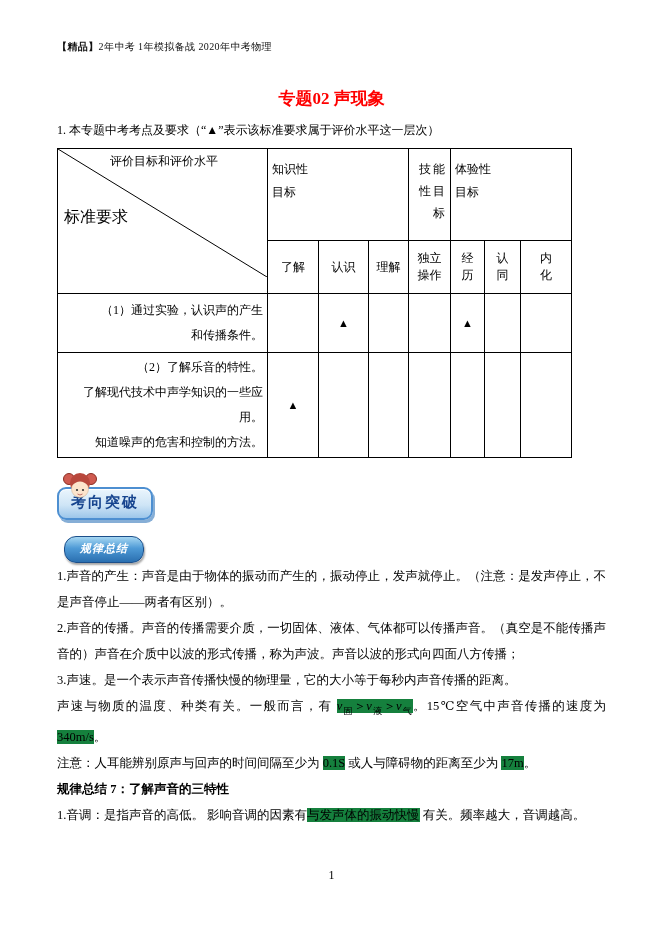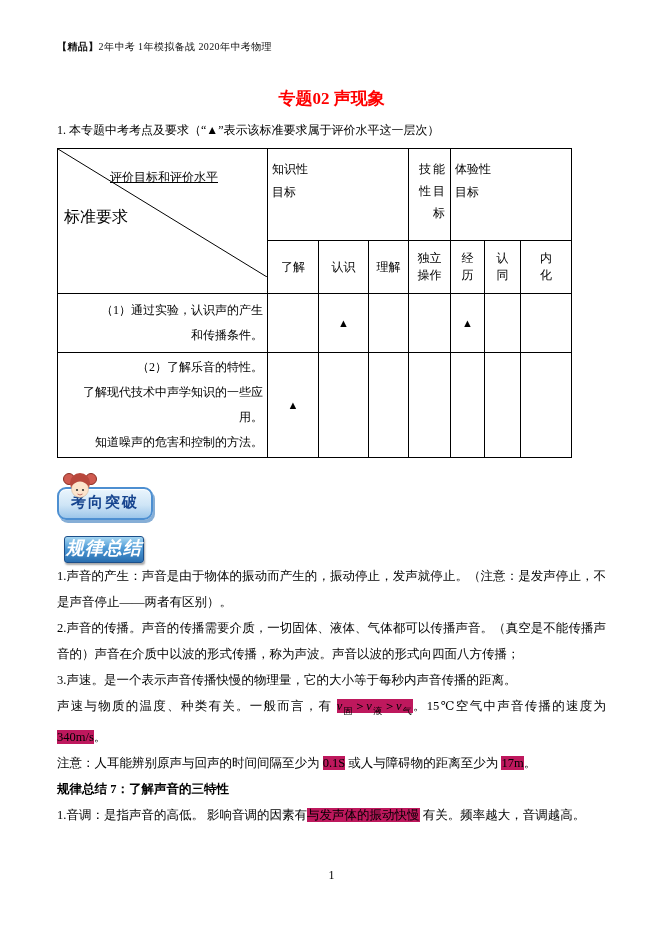--- a/index.html
+++ b/index.html
@@ -19,42 +19,42 @@
      color:#17458f;font-weight:bold;font-size:15px;line-height:25px;text-align:center;
      letter-spacing:2px;font-family:"Liberation Sans","DejaVu Sans",sans-serif;}
 
   .intro{margin:12px 0 0;font-size:12px;}
 
   table.req-table{border-collapse:collapse;table-layout:fixed;width:514px;margin-top:9px;font-size:12px;}
   .req-table td{border:1px solid #000;padding:2px 4px;vertical-align:middle;}
   td.corner{padding:0;vertical-align:top;}
   .corner-box{position:relative;width:100%;height:128px;}
   .corner-box svg{position:absolute;left:0;top:0;width:100%;height:100%;}
-  .corner-top{position:absolute;left:52px;top:20px;font-size:12px;text-decoration:underline;}
+  .corner-top{position:absolute;left:52px;top:4px;font-size:12px;}
   .corner-bottom{position:absolute;left:6px;top:58px;font-size:16px;}
   td.grp{height:80px;vertical-align:top;white-space:pre-line;padding-top:9px;line-height:23px;}
   td.grp-skill{padding:9px 3px 0;line-height:22px;letter-spacing:2px;text-align:right;}
   td.grp-exp{}
   td.sub{height:48px;text-align:center;white-space:pre-line;line-height:17px;}
   tr.drow1 td{height:54px;}
   tr.drow2 td{height:80px;}
   td.req{white-space:pre-line;line-height:25px;padding-left:6px;text-align:right;}
   td.mark{text-align:center;font-size:11px;}
 
-  .pill{margin:16px 0 0 7px;width:78px;height:25px;border-radius:3px;
+  .pill{margin:16px 0 0 7px;width:78px;height:25px;border-radius:12px;
      background:linear-gradient(180deg,#a6d7f2 0%,#4e9ad6 45%,#2a6fb0 100%);
-     border:1px solid #1c4f8a;color:#fff;font-style:italic;font-weight:bold;font-size:18px;
+     border:1px solid #1c4f8a;color:#fff;font-style:italic;font-weight:bold;font-size:11px;
      line-height:23px;text-align:center;box-shadow:1px 2px 2px rgba(0,0,0,.35);
      font-family:"Liberation Sans","DejaVu Sans",sans-serif;letter-spacing:1px;}
 
   .sec-heading{margin:14px 0 0;font-size:12.5px;line-height:26px;font-weight:bold;}
   .sec-heading.second{margin-top:0;}
   .body-text{margin:0;font-size:12.5px;line-height:26px;text-align:justify;}
   .body-text b{font-weight:normal;}
-  .shade{background:#be185d;}
+  .shade{background:#15803d;}
   .body-text sub{font-size:9px;}
   .page-num{position:absolute;left:0;top:868px;width:100%;text-align:center;font-size:12px;}
 </style>
 </head>
 <body>
 
 <div class="page">
   <div class="inner">
 
     <div class="doc-header"><b>【精品】</b><span>2年中考 1年模拟备战 2020年中考物理</span></div>

